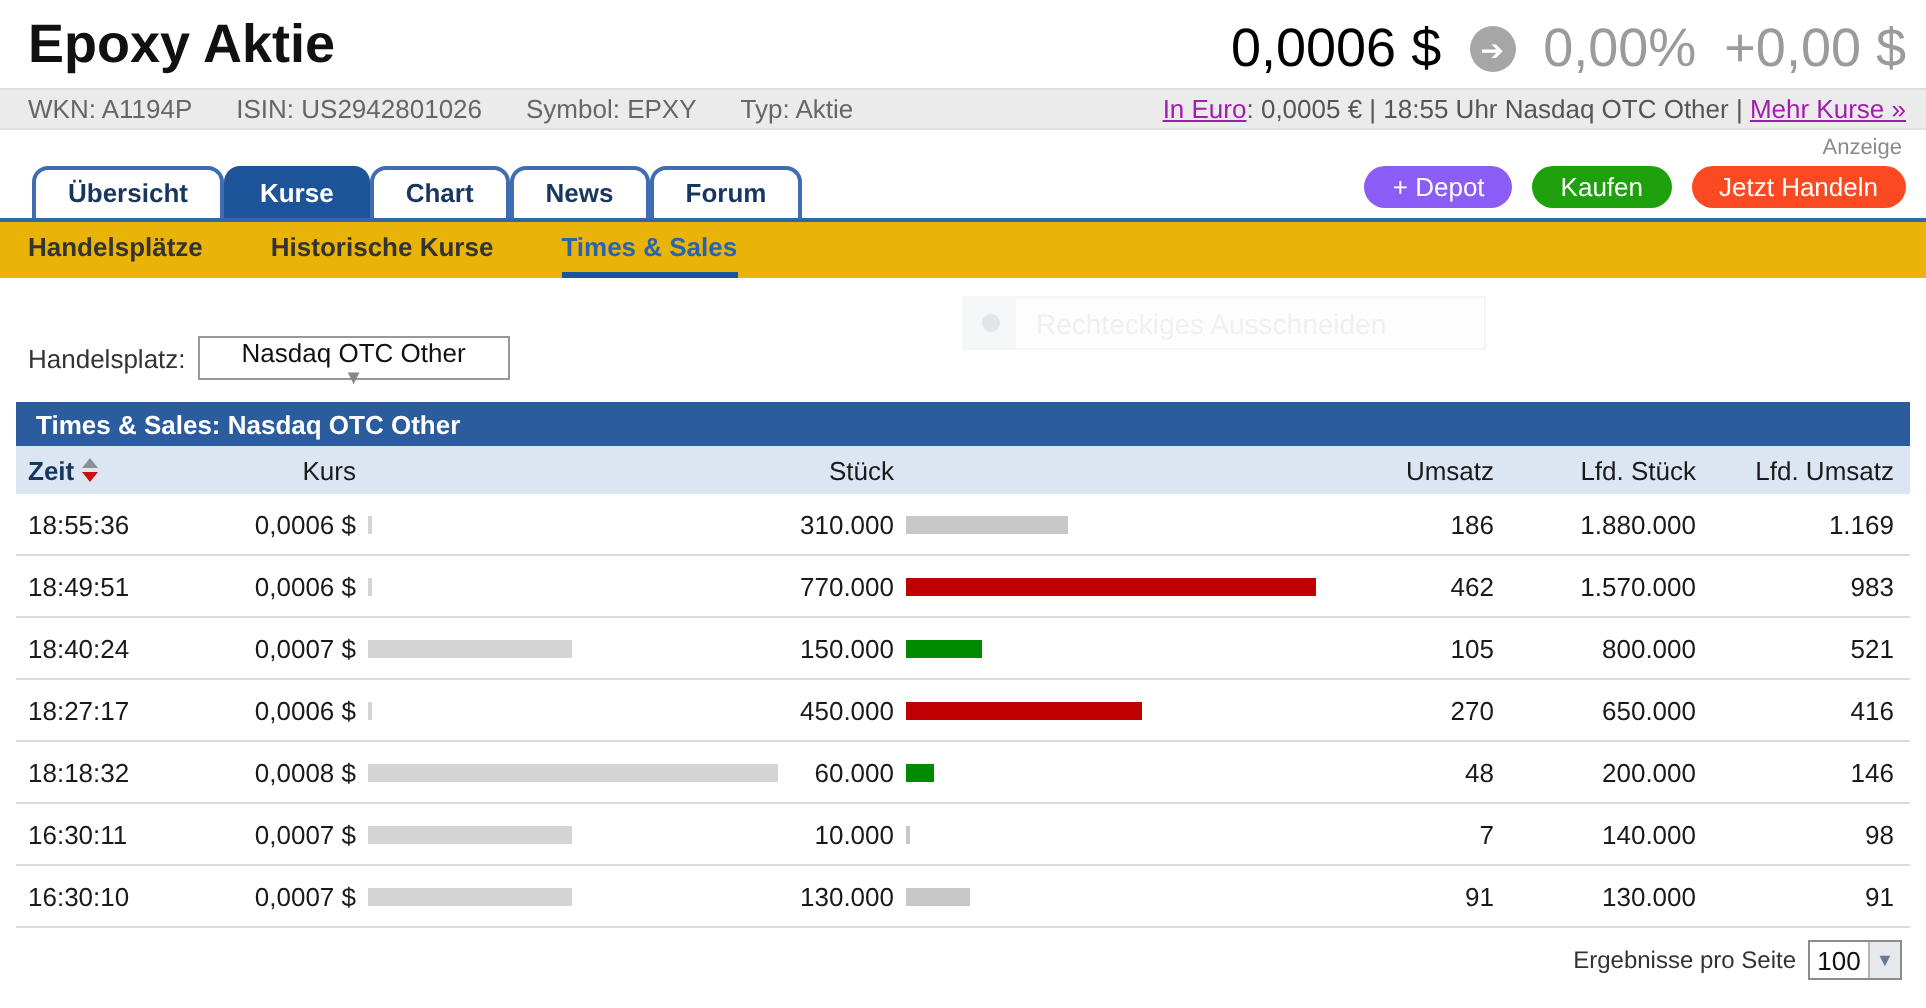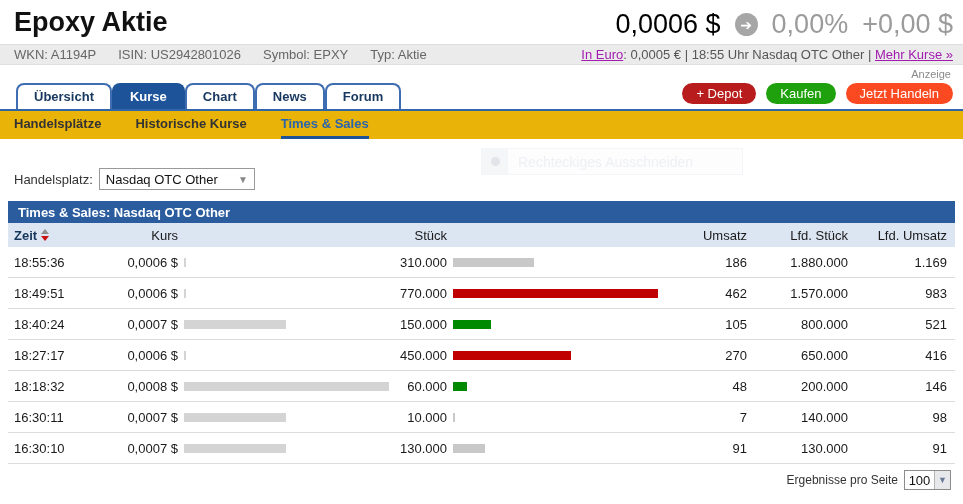--- a/index.html
+++ b/index.html
@@ -29,21 +29,21 @@
   .pill { border:none; border-radius:11px; color:#fff; font-size:13px; font-weight:400; padding:3px 14px; cursor:pointer; font-family:"Liberation Sans", sans-serif; }
 
   
   .subnav { background:#eab308; height:28px; display:flex; align-items:stretch; padding-left:14px; gap:34px; }
   .subnav-item { display:flex; align-items:center; font-size:13px; font-weight:700; color:#333; cursor:pointer; border-bottom:3px solid transparent; }
   .subnav-item.active { color:#2a64ad; border-bottom-color:#1d5499; }
 
   
   .filter-row { position:relative; display:flex; align-items:center; padding:24px 0 0 14px; height:56px; }
   .filter-label { font-size:13px; color:#333; margin-right:6px; }
-  .fake-select { display:flex; align-items:center; justify-content:space-between; border:1px solid #999; background:#fff; height:22px; width:156px; padding:0 6px; font-size:13px; color:#111; cursor:pointer; }
+  .fake-select { display:flex; align-items:center; justify-content:space-between; border:1px solid #999; background:#fff; height:22px; width:156px; padding:0 6px; font-size:13px; color:#111; cursor:pointer;flex-direction:column; }
   .fake-select .chev { color:#888; font-size:10px; }
 
   .snip-overlay { position:absolute; left:481px; top:9px; width:262px; height:27px; display:flex; align-items:stretch; background:#fdfdfe; border:1px solid #f4f5f8; }
   .snip-icon { width:26px; background:#f5f6f8; display:flex; align-items:center; justify-content:center; }
   .snip-dot { width:9px; height:9px; border-radius:50%; background:#e3e4e9; }
   .snip-text { flex:1; display:flex; align-items:center; padding-left:10px; font-size:14px; color:#eef0f4; }
 
   
   .ts-table { margin:6px 8px 0 8px; }
   .ts-title { background:#2b5c9e; color:#fff; font-size:13px; font-weight:700; height:22px; display:flex; align-items:center; padding-left:10px; }
@@ -97,21 +97,21 @@
 
 <div class="tabrow">
   <div class="tabs">
     <button class="tab">Übersicht</button>
     <button class="tab active">Kurse</button>
     <button class="tab">Chart</button>
     <button class="tab">News</button>
     <button class="tab">Forum</button>
   </div>
   <div class="action-buttons">
-    <button class="pill" style="background:#b91c1c;">+ Depot</button>
+    <button class="pill" style="background:#8b5cf6;">+ Depot</button>
     <button class="pill" style="background:#1ea10c;">Kaufen</button>
     <button class="pill" style="background:#fb4a22;">Jetzt Handeln</button>
   </div>
 </div>
 
 <div class="subnav">
   <div class="subnav-item">Handelsplätze</div>
   <div class="subnav-item">Historische Kurse</div>
   <div class="subnav-item active">Times &amp; Sales</div>
 </div>

